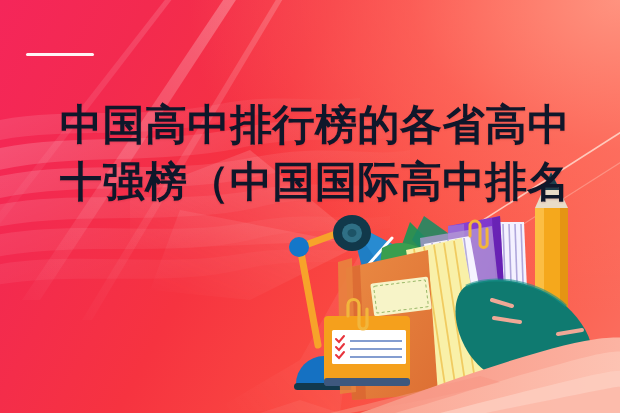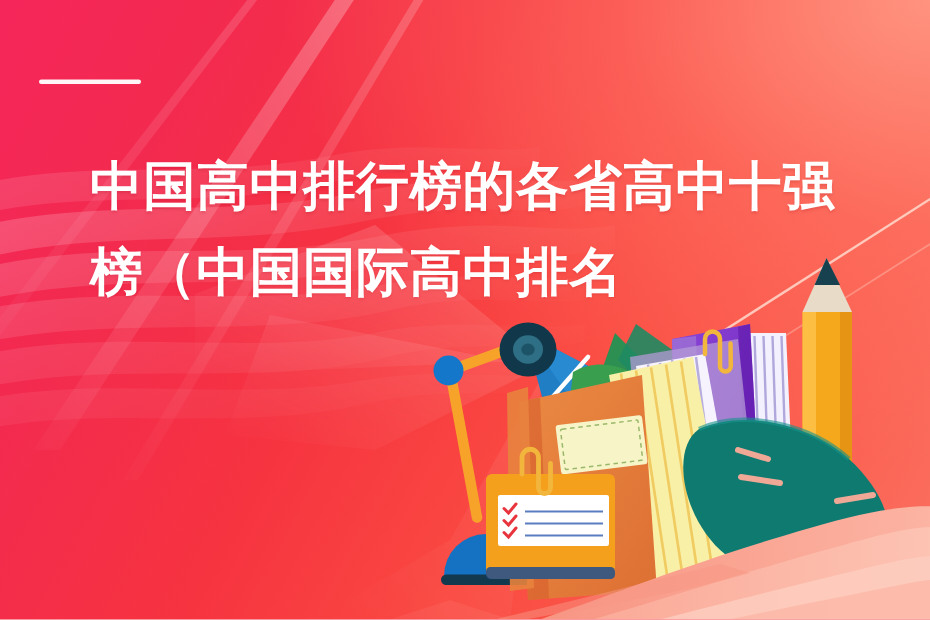--- a/index.html
+++ b/index.html
@@ -39,22 +39,22 @@
     background: #ffffff;
     border-radius: 2px;
     opacity: 0.95;
   }
   
   #headline {
     position: absolute;
     left: 60px;
     top: 96px;
     width: 510px;
-    color: #ffffff;
-    font-size: 35px;
+    color: #0f172a;
+    font-size: 42px;
     line-height: 57px;
     font-weight: bold;
     letter-spacing: 0.5px;
     white-space: pre-wrap;
     text-shadow: 0 1px 2px rgba(150,0,20,0.18);
   }
   
   #art { position: absolute; inset: 0; }
 </style>
 </head>

